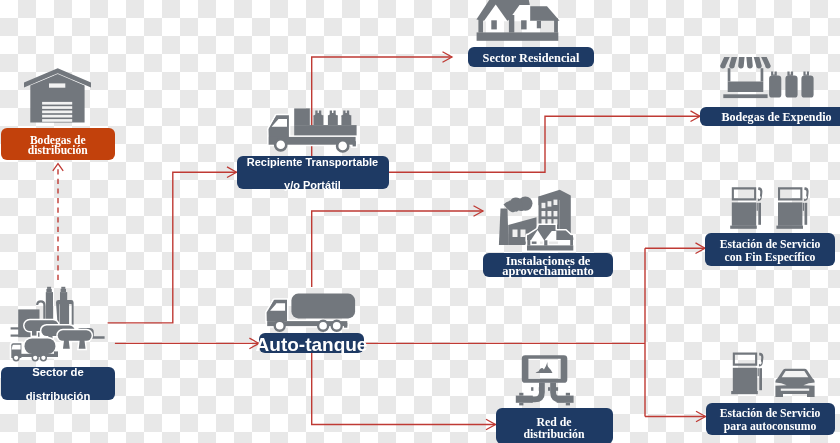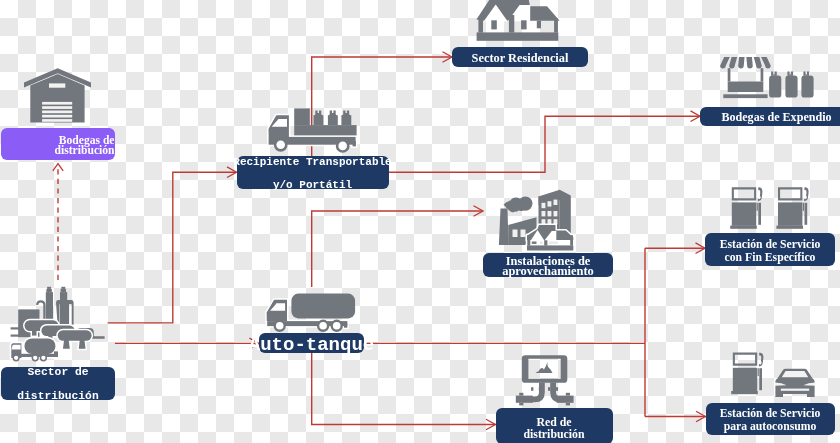--- a/index.html
+++ b/index.html
@@ -13,23 +13,23 @@
       linear-gradient(45deg,#e8e8e8 25%,transparent 25%,transparent 75%,#e8e8e8 75%);
     background-size:36px 36px;
     background-position:0 0, 18px 18px;
   }
   #stage{position:relative;width:840px;height:443px;overflow:hidden;}
   #wires{position:absolute;left:0;top:0;}
   .box{position:absolute;box-sizing:border-box;padding-top:4.4px;
        display:flex;flex-direction:column;align-items:center;justify-content:center;
        text-align:center;color:#fff;background:#1e3a64;border-radius:6px;
        font-weight:bold;white-space:nowrap;letter-spacing:0;}
-  .box.light{background:#8b5cf6;align-items:flex-end;}
+  .box.light{background:#c2410c;}
   .box .ln{display:block;line-height:var(--lh,1.06);}
-  .sans{font-family:Liberation Mono, monospace;gap:12px;}
+  .sans{font-family:Liberation Sans, sans-serif;gap:12px;}
   .ico{position:absolute;}
 </style>
 </head>
 <body>
 
 <div id="stage">
 
 <svg id="wires" width="840" height="443" viewBox="0 0 840 443">
   <g fill="none" stroke="#bf3a34" stroke-width="1.4">
 
@@ -208,21 +208,21 @@
   <path d="M33.8 37.2 L45.5 21.0 L56.2 21.0 L56.2 37.2 Z" fill="#fff"></path>
   <rect x="2.6" y="48.4" width="81.7" height="8.4"></rect>
   <rect x="4.4" y="34.4" width="4.6" height="14.2"></rect>
   <rect x="80.1" y="34.4" width="3.8" height="14.2"></rect>
   <rect x="34.9" y="31.0" width="5.4" height="17.6"></rect>
   <rect x="17.3" y="36.3" width="5.5" height="9.1"></rect>
   <rect x="47.1" y="36.3" width="5.5" height="9.1"></rect>
   <rect x="62.8" y="36.7" width="4.2" height="7.6"></rect>
  </g>
 </svg>
-<div class="box" style="left:452px;top:46.7px;width:136px;height:20px;font-size:12.35px">
+<div class="box" style="left:468px;top:46.7px;width:126px;height:20px;font-size:12.35px">
   <span class="ln">Sector Residencial</span>
 </div>
 
 <svg class="ico" style="left:498px;top:188px" width="80" height="64" viewBox="0 0 80 64">
  <defs>
   <g id="house2">
    <path d="M29.0 47.8 L39.6 41.0 L40.9 37.0 L57.5 37.0 L57.5 42.5 L67.7 42.5 L75.3 49.4 L75.3 52.0 L29.0 52.0 Z"></path>
    <rect x="29.0" y="57.4" width="46.3" height="5.1"></rect>
    <rect x="29.3" y="47.2" width="3.0" height="10.4"></rect>
    <rect x="72.2" y="47.2" width="2.8" height="10.4"></rect>

